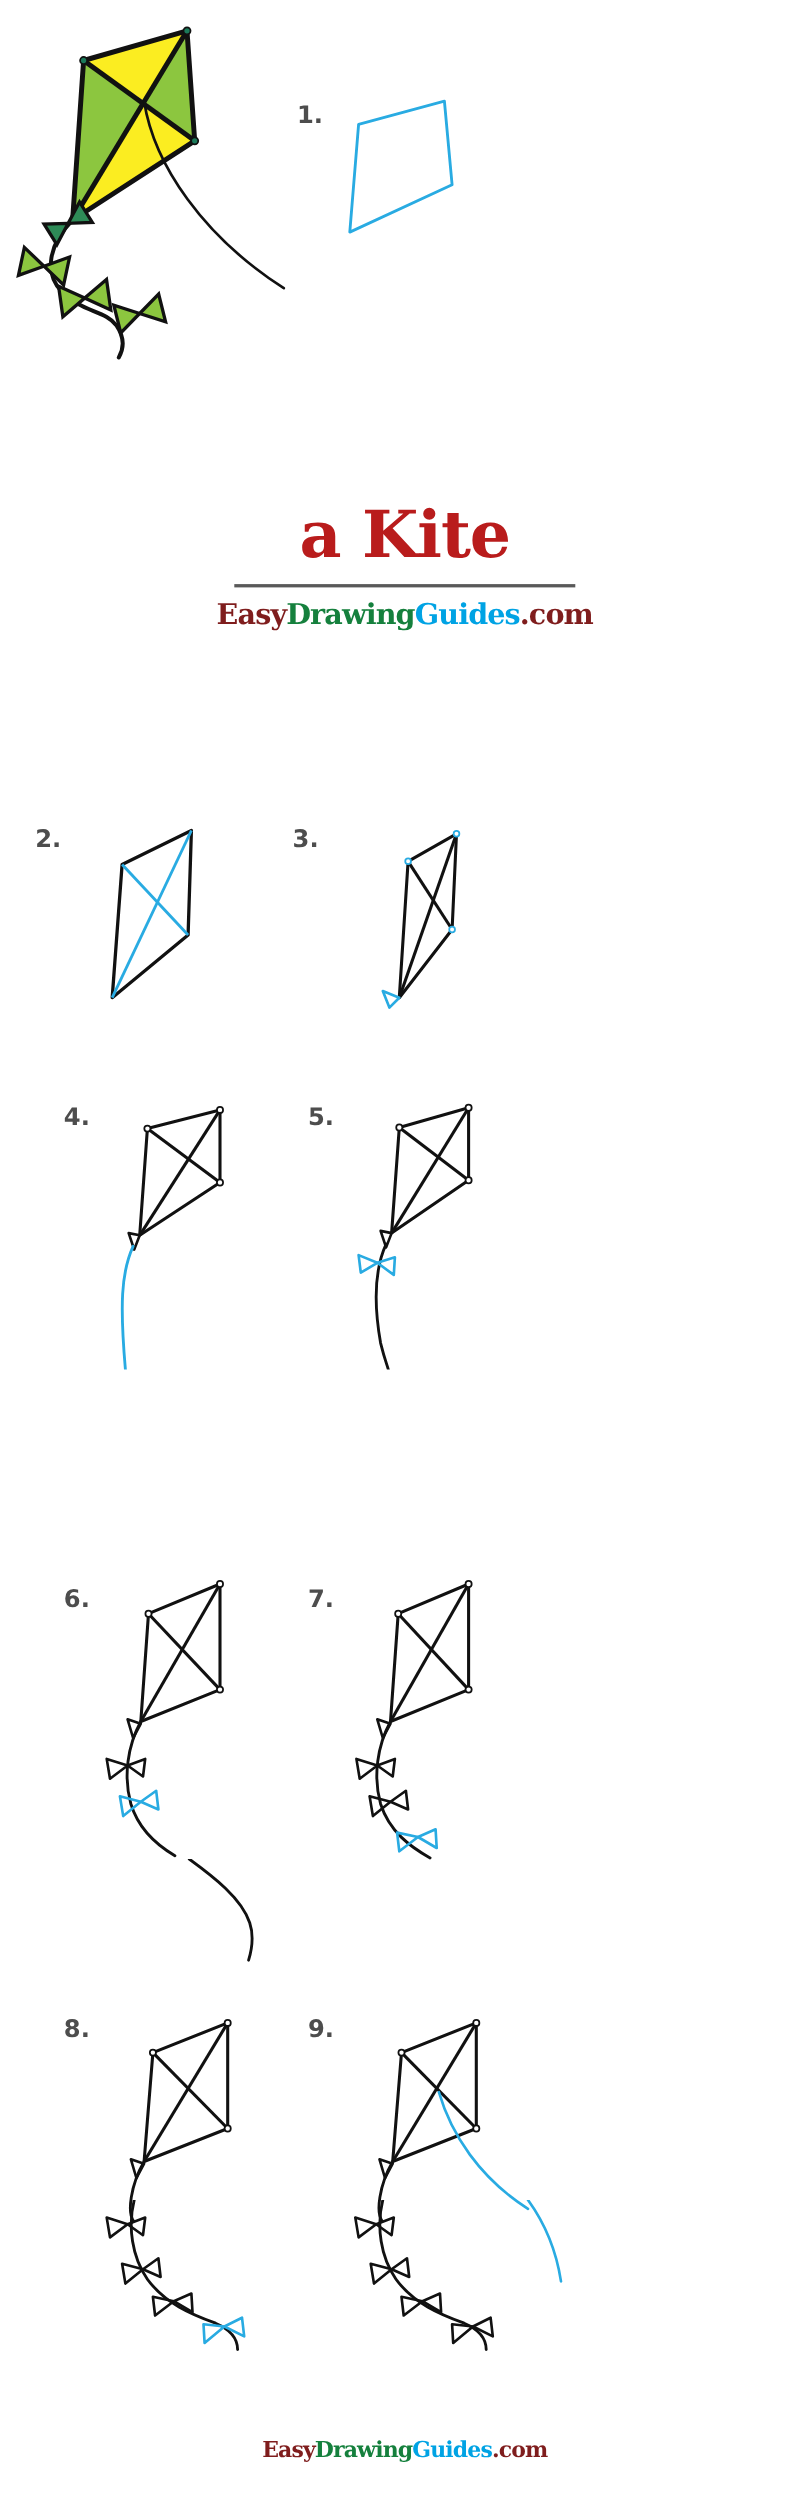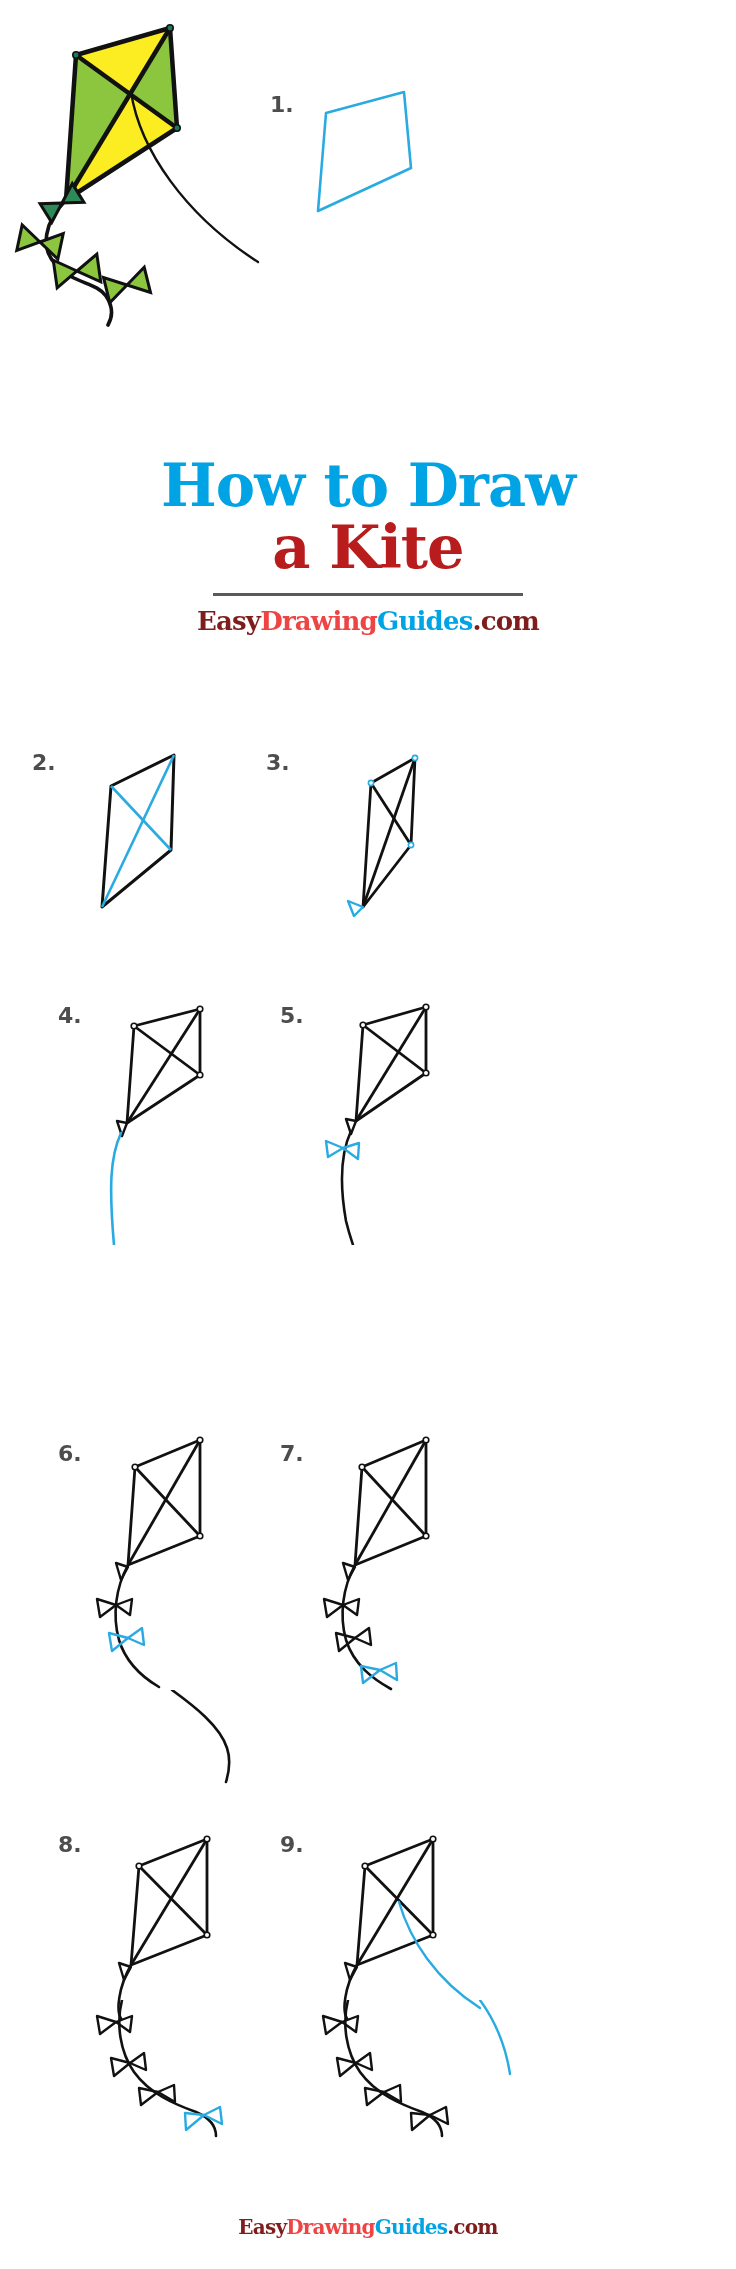--- a/index.html
+++ b/index.html
@@ -31,21 +31,21 @@
     margin:14px auto 10px auto;
   }
   .brand {
     font-family:"DejaVu Serif", serif;
     font-weight:bold;
     font-size:26px;
     letter-spacing:-0.8px;
     white-space:nowrap;
   }
   .b-gray { color:#7f1d1d; }
-  .b-red  { color:#ef4444; }
+  .b-red  { color:#15803d; }
   .b-blue { color:#00a3e4;text-align:right; }
   .footer {
     position:absolute; left:0; top:2215px; width:736px; text-align:center;
   }
   .footer .brand { font-size:20px; }
   .panel { position:absolute; }
   .panel svg { display:block; }
 </style>
 </head>
 <body>
@@ -239,21 +239,20 @@
     <polygon points="98,63 79,58 82,76" fill="none" stroke="#111111" stroke-width="2.4" stroke-linejoin="round"></polygon>
     <polygon points="98,63 112,53 114,70" fill="none" stroke="#111111" stroke-width="2.4" stroke-linejoin="round"></polygon>
     <polygon points="126,92 107,88 109,105" fill="none" stroke="#111111" stroke-width="2.4" stroke-linejoin="round"></polygon>
     <polygon points="126,92 142,85 143,102" fill="none" stroke="#111111" stroke-width="2.4" stroke-linejoin="round"></polygon>
     <polygon points="172,115 153,113 154,130" fill="none" stroke="#111111" stroke-width="2.4" stroke-linejoin="round"></polygon>
     <polygon points="172,115 188,107 190,124" fill="none" stroke="#111111" stroke-width="2.4" stroke-linejoin="round"></polygon>
   </svg>
 </div>
 
 <div class="title-block">
-  <div class="title-line t-blue">How to Draw</div>
   <div class="title-line t-red">a Kite</div>
   <div class="rule"></div>
   <div class="brand">
     <span class="b-gray">Easy</span><span class="b-red">Drawing</span><span class="b-blue">Guides</span><span class="b-gray">.com</span>
   </div>
 </div>
 
 <div class="footer">
   <div class="brand">
     <span class="b-gray">Easy</span><span class="b-red">Drawing</span><span class="b-blue">Guides</span><span class="b-gray">.com</span>

